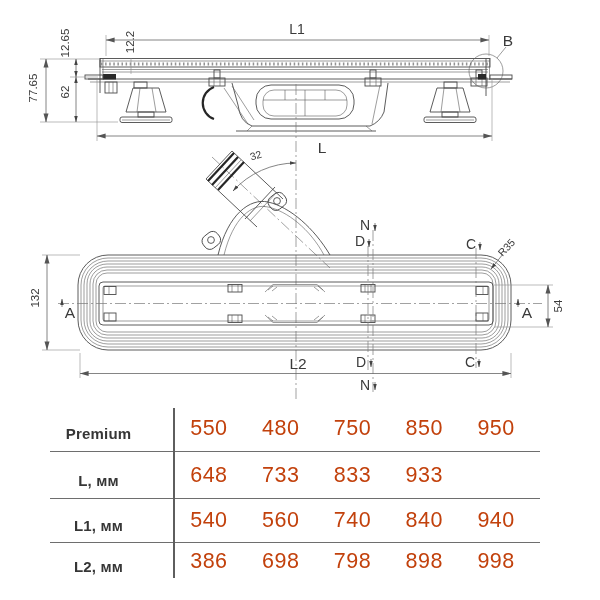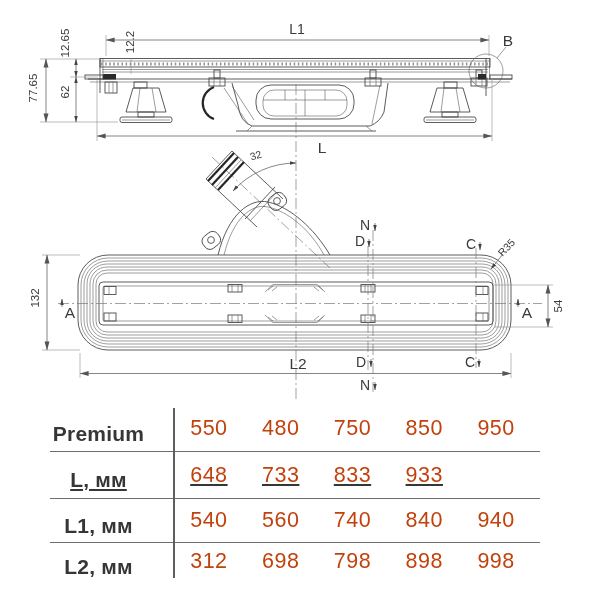--- a/index.html
+++ b/index.html
@@ -12,23 +12,23 @@
   .dk{stroke:#262626;stroke-width:2.2;fill:none;}
   .ext{stroke:#8d8d8d;stroke-width:.6;fill:none;}
   .dim{stroke:#666;stroke-width:.8;fill:none;}
   .cl{stroke:#7a7a7a;stroke-width:.7;fill:none;stroke-dasharray:11 3 2 3;}
   .t10{font-size:10.5px;} .t12{font-size:11.5px;} .t14{font-size:14px;} .t15{font-size:15.5px;}
   
   .spec{position:absolute;left:50px;top:406px;width:490px;height:174px;color:#363636;}
   .vdiv{position:absolute;left:123px;top:2px;width:1.5px;height:170px;background:#5e5e5e;}
   .trow{display:grid;grid-template-columns:123px repeat(5,1fr);align-items:center;
         padding-right:8px;box-sizing:border-box;}
-  .r0{height:46px;} .r1{height:47px;text-decoration:underline;} .r2{height:44px;} .r3{height:37px;}
+  .r0{height:46px;} .r1{height:47px;} .r2{height:44px;} .r3{height:37px;}
   .hline{border-bottom:1.3px solid #6e6e6e;}
-  .lbl{font-weight:700;font-size:21px;text-align:center;padding-right:26px;letter-spacing:.2px;margin-top:10px;}
+  .lbl{font-weight:700;font-size:15px;text-align:center;padding-right:26px;letter-spacing:.2px;margin-top:10px;}
   .val{font-size:21.5px;text-align:center;color:#c2410c;letter-spacing:.5px;}
 </style>
 </head>
 <body>
 
 <div id="stage">
 
 <svg width="600" height="600" viewBox="0 0 600 600">
   <defs>
     <marker id="arr" viewBox="0 0 9 9" refX="8.6" refY="4.5" markerWidth="9" markerHeight="9" markerUnits="userSpaceOnUse" orient="auto-start-reverse">
@@ -288,20 +288,20 @@
     <div class="trow r2 hline">
       <div class="lbl">L1, мм</div>
       <div class="val">540</div>
       <div class="val">560</div>
       <div class="val">740</div>
       <div class="val">840</div>
       <div class="val">940</div>
     </div>
     <div class="trow r3">
       <div class="lbl">L2, мм</div>
-      <div class="val">312</div>
+      <div class="val">386</div>
       <div class="val">698</div>
       <div class="val">798</div>
       <div class="val">898</div>
       <div class="val">998</div>
     </div>
   </div>
 </div>
 
 </body></html>

